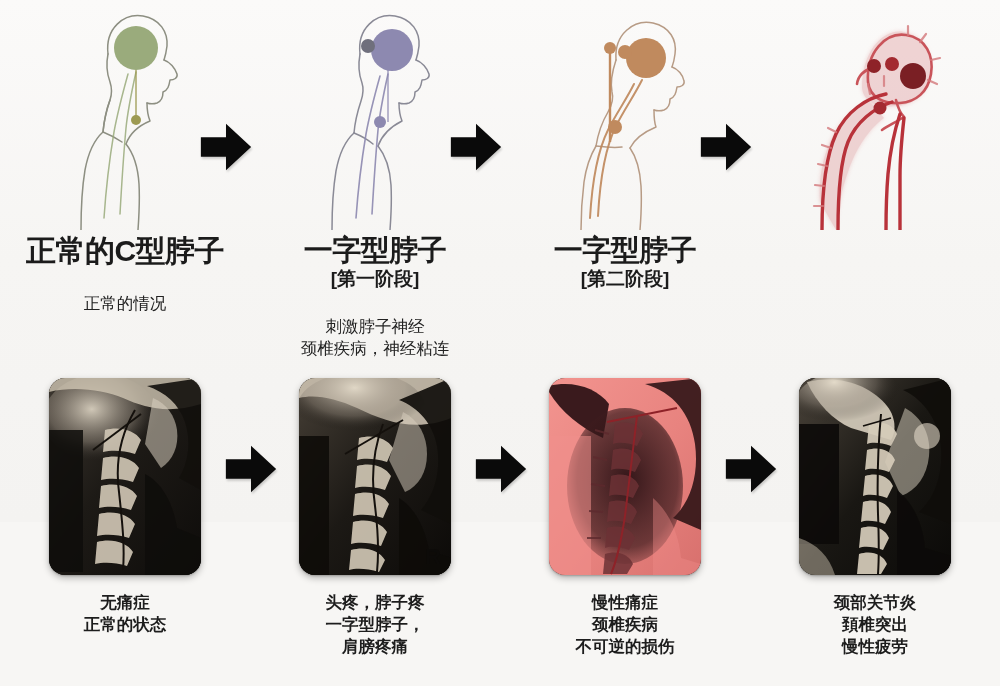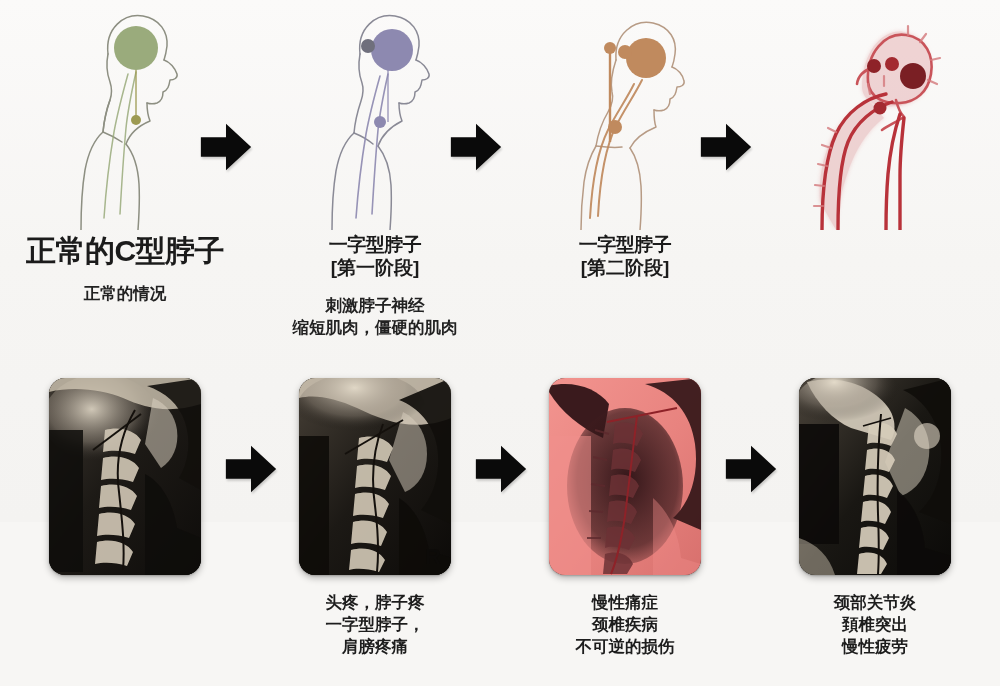--- a/index.html
+++ b/index.html
@@ -71,45 +71,45 @@
   }
   .figure-svg { display: block; }
 
   
   .titles {
     width: 250px;
     text-align: center;
     padding-top: 4px;
   }
   .main-title {
-    font-size: 19px;
+    font-size: 29px;
     font-weight: 700;
     letter-spacing: -0.5px;
     color: #1b1b1b;
     line-height: 1.12;
     white-space: nowrap;
   }
   .main-title.wide { font-size: 30px; }
   .main-title.red  { color: #c0392b; }
 
   .stage-label {
     font-size: 19px;
     font-weight: 700;
     color: #1b1b1b;
     line-height: 1.2;
     margin-top: 2px;
   }
   .stage-label.red { color: #c0392b; }
 
   .desc {
     font-size: 16.5px;
-    font-weight: 700;
+    font-weight: 400;
     color: #222;
     line-height: 1.32;
-    margin-top: 15px;
+    margin-top: 25px;
     white-space: pre-line;
   }
 
   
   .xray-card {
     width: 152px;
     height: 197px;
     border-radius: 16px;
     position: relative;
     overflow: hidden;
@@ -184,21 +184,21 @@
           <line x1="88" y1="46" x2="88" y2="120" stroke="#8d89b0" stroke-width="1.2"></line>
           <circle cx="92" cy="48" r="21" fill="#8d89b0"></circle>
           <circle cx="68" cy="44" r="7" fill="#6f6f7c"></circle>
           <circle cx="80" cy="120" r="6" fill="#8d89b0"></circle>
         </svg>
       </div>
       <div class="titles">
         <div class="main-title">一字型脖子</div>
         <div class="stage-label">[第一阶段]</div>
         <div class="desc">刺激脖子神经
-缩短肌肉，僵硬的肌肉</div>
+颈椎疾病，神经粘连</div>
       </div>
     </div>
 
     <div class="col">
       <div class="figure-box">
         <svg class="figure-svg" viewBox="0 0 150 228" width="150" height="228" aria-hidden="true">
           <g fill="none" stroke="#b79b85" stroke-width="1.5" stroke-linecap="round" stroke-linejoin="round">
             <path d="M66 58 C64 32 84 17 103 21 C120 25 127 38 125 52 C124 60 122 65 122 65"></path>
             <path d="M122 65 C128 67 133 73 134 79 C135 83 131 85 127 85 C126 91 125 95 120 97 C120 102 119 106 114 108 C111 109 107 109 104 108"></path>
             <path d="M104 108 C104 115 104 120 106 125 C94 130 85 136 80 146"></path>
@@ -322,20 +322,22 @@
           </g>
           <g fill="#0f0d0b" opacity="0.85">
             <rect x="0" y="52" width="34" height="142"></rect>
             <path d="M96 96 C112 104 124 124 128 150 L152 160 V197 H96 Z"></path>
           </g>
 
           <path d="M86 32 C72 56 66 84 70 114 C73 142 76 168 74 192" stroke="#14100c" stroke-width="2" fill="none"></path>
           <path d="M44 72 L92 36" stroke="#14100c" stroke-width="2" fill="none"></path>
         </svg>
       </div>
+      <div class="xray-caption">无痛症
+正常的状态</div>
     </div>
 
     <div class="col">
       <div class="xray-card">
         <svg viewBox="0 0 152 197" preserveAspectRatio="none" aria-hidden="true">
           <defs>
             <linearGradient id="x2bg" x1="0" y1="0" x2="1" y2="1">
               <stop offset="0%" stop-color="#463f36"></stop>
                 <stop offset="50%" stop-color="#1c1915"></stop>
               <stop offset="100%" stop-color="#0c0a08"></stop>

